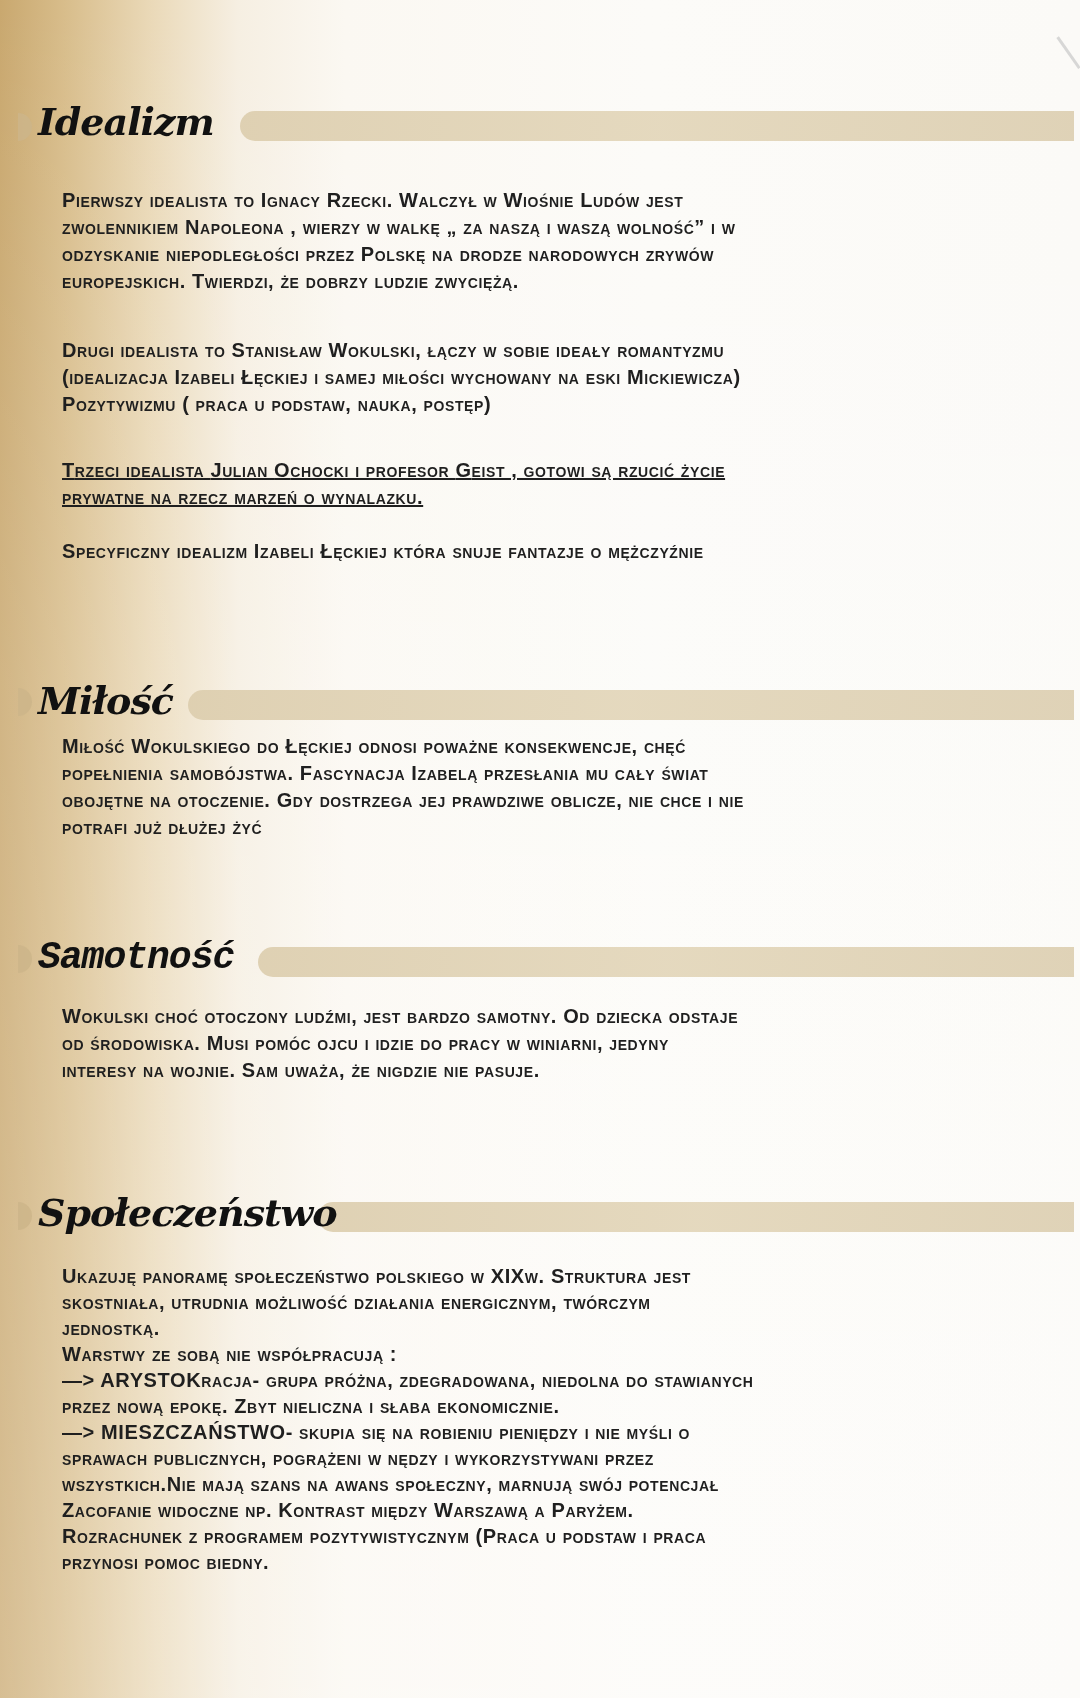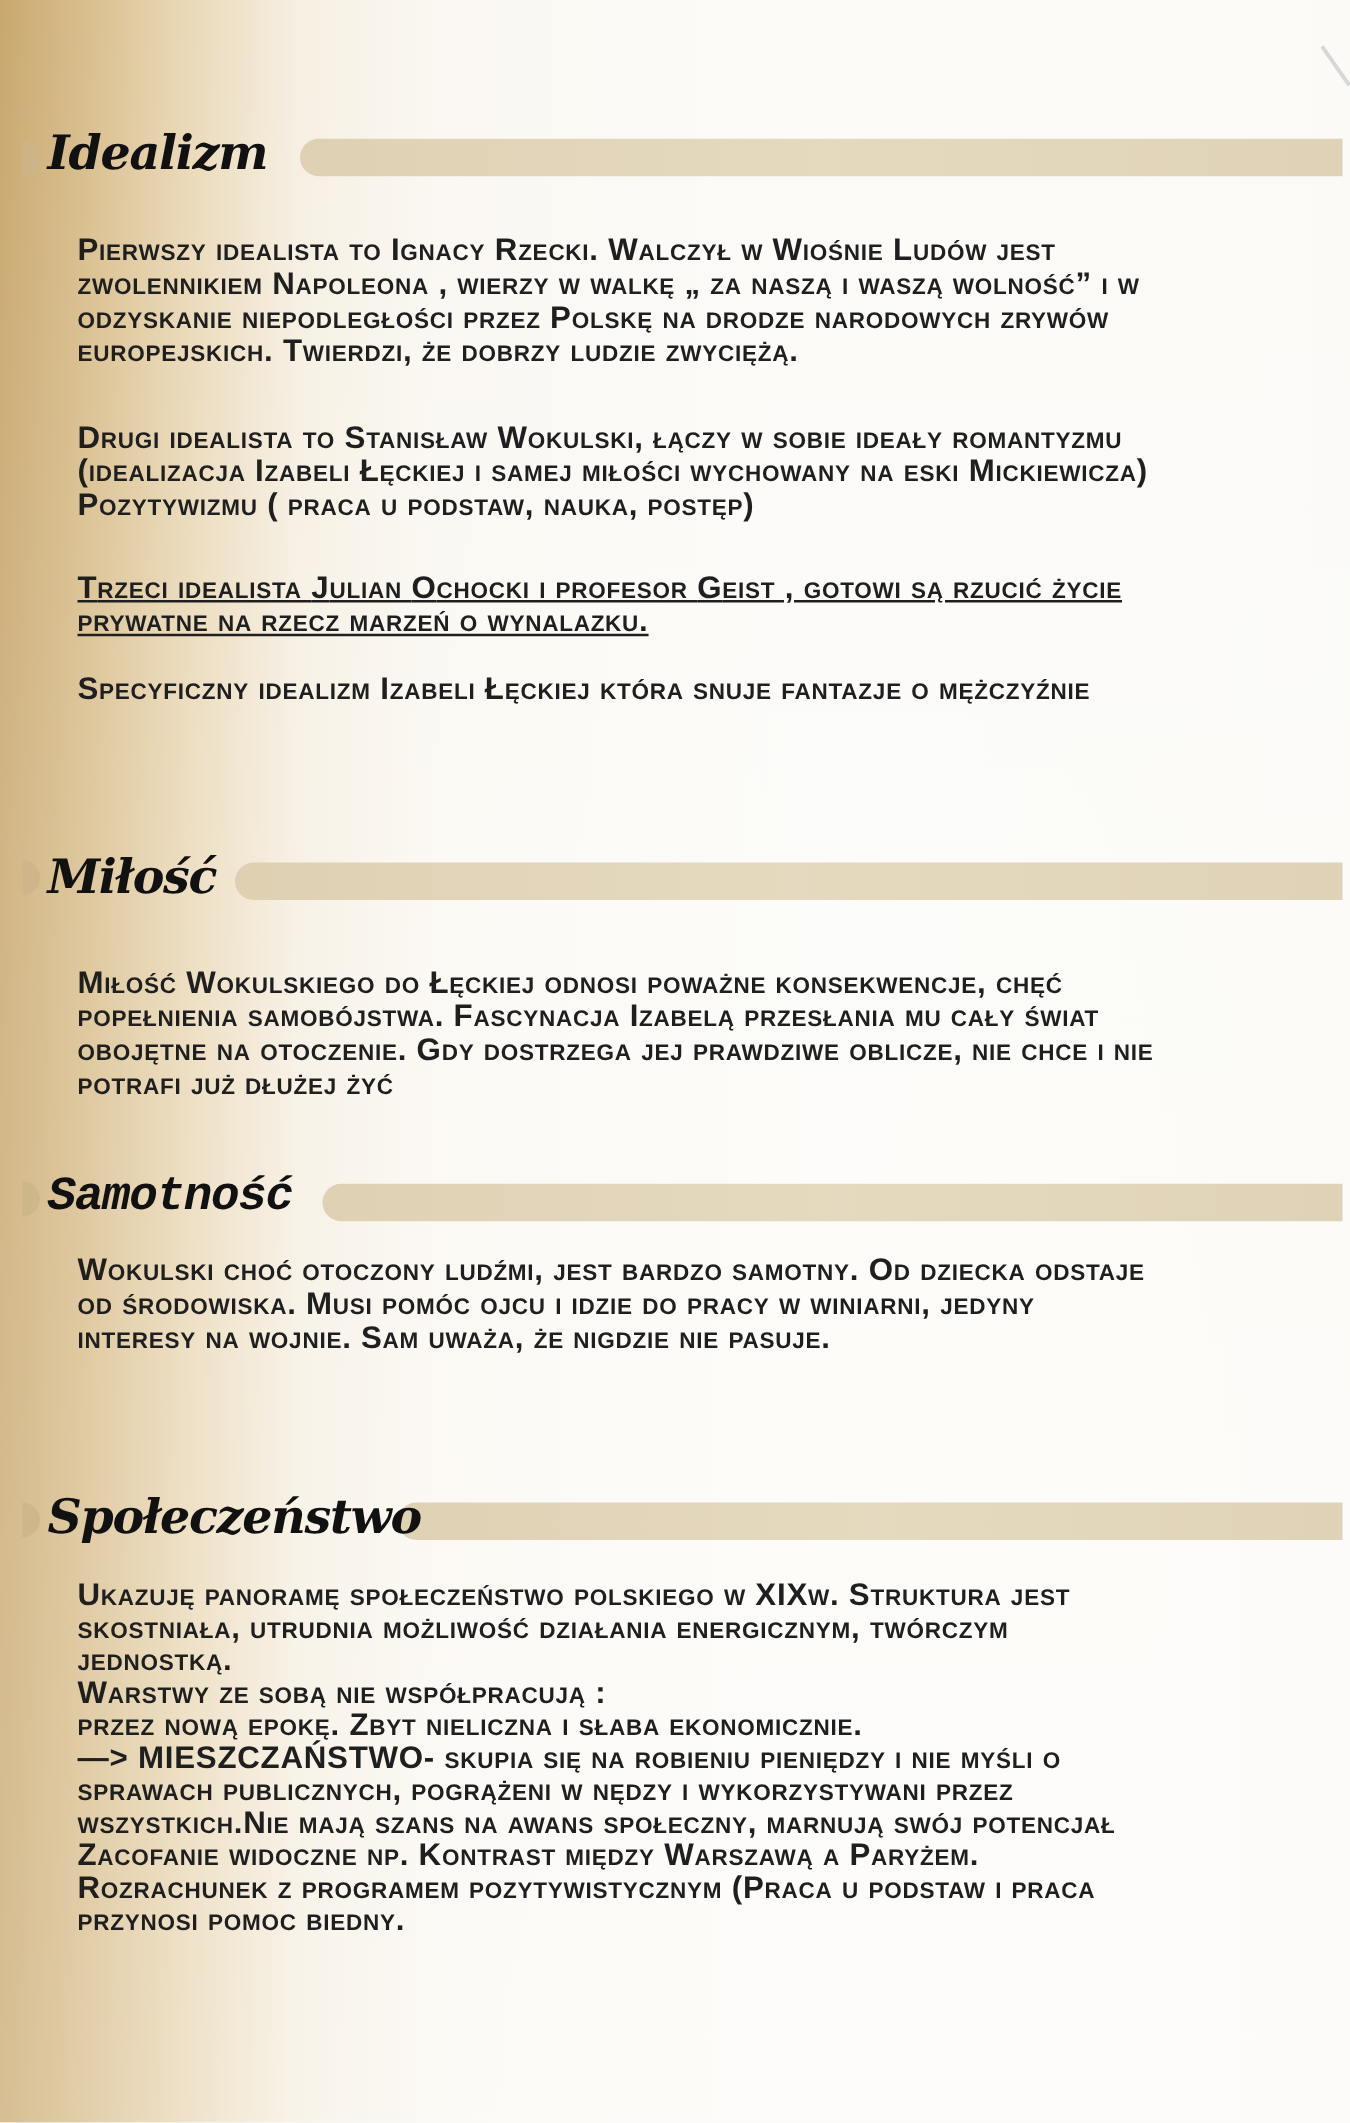--- a/index.html
+++ b/index.html
@@ -60,21 +60,21 @@
       line-height: 1;
     }
     .para {
       position: absolute;
       left: 62px;
       width: 990px;
       font-family: "Liberation Sans", sans-serif;
       font-weight: bold;
       font-variant: small-caps;
       text-transform: lowercase;
-      font-size: 25px;
+      font-size: 20px;
       line-height: 27px;
       color: #1f1f1f;
       letter-spacing: 0.6px;
       margin: 0;
     }
     .para .line { display: block; white-space: nowrap; }
     .cap { text-transform: none; }
   </style>
 </head>
 <body>
@@ -107,21 +107,21 @@
     <span class="line"><span class="cap">S</span>pecyficzny idealizm <span class="cap">I</span>zabeli <span class="cap">Ł</span>ęckiej która snuje fantazje o mężczyźnie</span>
   </p>
 </section>
 
 <section class="section" style="top:680px;">
   <div class="heading-row">
     <span class="heading-tab" style="top:8px;"></span>
     <span class="heading-bar" style="left:188px; top:10px;"></span>
     <h2 class="heading-title" style="top:2px; margin:0;">Miłość</h2>
   </div>
-  <p class="para" style="top:53px;margin-top:40px;">
+  <p class="para" style="top:53px;">
     <span class="line"><span class="cap">M</span>iłość <span class="cap">W</span>okulskiego do <span class="cap">Ł</span>ęckiej odnosi poważne konsekwencje, chęć</span>
     <span class="line">popełnienia samobójstwa. <span class="cap">F</span>ascynacja <span class="cap">I</span>zabelą przesłania mu cały świat</span>
     <span class="line">obojętne na otoczenie. <span class="cap">G</span>dy dostrzega jej prawdziwe oblicze, nie chce i nie</span>
     <span class="line">potrafi już dłużej żyć</span>
   </p>
 </section>
 
 <section class="section" style="top:935px;">
   <div class="heading-row">
     <span class="heading-tab" style="top:10px;"></span>
@@ -139,20 +139,21 @@
   <div class="heading-row">
     <span class="heading-tab" style="top:12px;"></span>
     <span class="heading-bar" style="left:318px; top:12px;"></span>
     <h2 class="heading-title" style="top:4px; margin:0;">Społeczeństwo</h2>
   </div>
   <p class="para" style="top:73px; line-height:26px;">
     <span class="line"><span class="cap">U</span>kazuję panoramę społeczeństwo polskiego w <span class="cap">X</span><span class="cap">I</span><span class="cap">X</span>w. <span class="cap">S</span>truktura jest</span>
     <span class="line">skostniała, utrudnia możliwość działania energicznym, twórczym</span>
     <span class="line">jednostką.</span>
     <span class="line"><span class="cap">W</span>arstwy ze sobą nie współpracują :</span>
+    <span class="line">—&gt; <span class="cap">A</span><span class="cap">R</span><span class="cap">Y</span><span class="cap">S</span><span class="cap">T</span><span class="cap">O</span><span class="cap">K</span>racja- grupa próżna, zdegradowana, niedolna do stawianych</span>
     <span class="line">przez nową epokę. <span class="cap">Z</span>byt nieliczna i słaba ekonomicznie.</span>
     <span class="line">—&gt; <span class="cap">M</span><span class="cap">I</span><span class="cap">E</span><span class="cap">S</span><span class="cap">Z</span><span class="cap">C</span><span class="cap">Z</span><span class="cap">A</span><span class="cap">Ń</span><span class="cap">S</span><span class="cap">T</span><span class="cap">W</span><span class="cap">O</span>- skupia się na robieniu pieniędzy i nie myśli o</span>
     <span class="line">sprawach publicznych, pogrążeni w nędzy i wykorzystywani przez</span>
     <span class="line">wszystkich.<span class="cap">N</span>ie mają szans na awans społeczny, marnują swój potencjał</span>
     <span class="line"><span class="cap">Z</span>acofanie widoczne np. <span class="cap">K</span>ontrast między <span class="cap">W</span>arszawą a <span class="cap">P</span>aryżem.</span>
     <span class="line"><span class="cap">R</span>ozrachunek z programem pozytywistycznym (<span class="cap">P</span>raca u podstaw i praca</span>
     <span class="line">przynosi pomoc biedny.</span>
   </p>
 </section>
 

